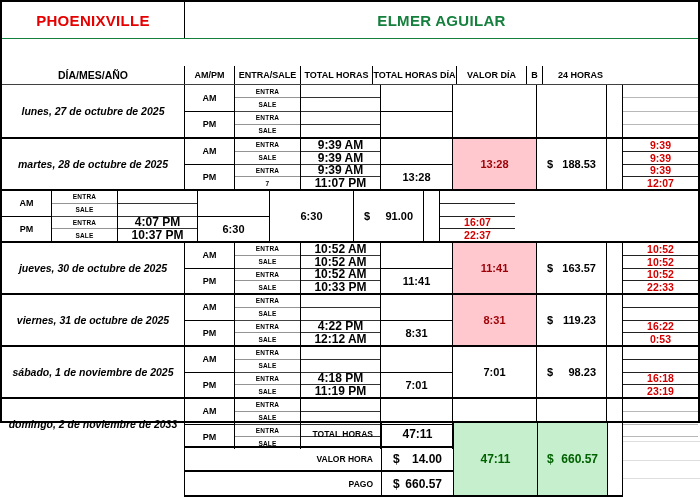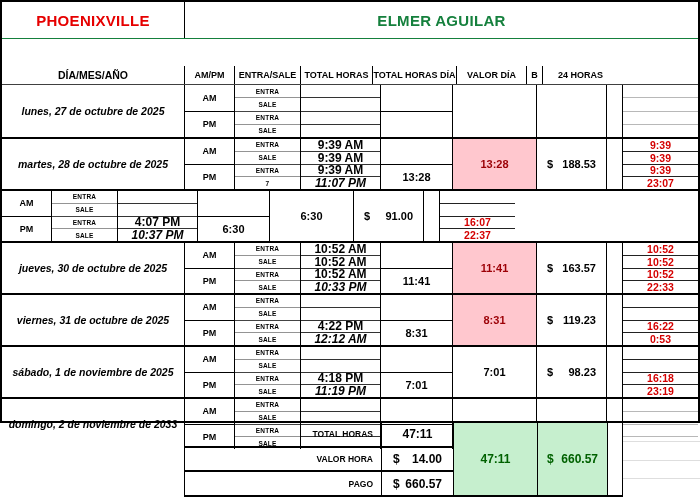--- a/index.html
+++ b/index.html
@@ -27,21 +27,21 @@
   .h{flex:1;display:flex;align-items:center;justify-content:center;}
   .q{flex:1;display:flex;align-items:center;justify-content:center;overflow:hidden;}
   .w-ampm .h{font-weight:bold;font-size:9px;}
   .w-ampm .h:first-child{border-bottom:1px solid #000;}
   .es{font-weight:bold;font-size:6.5px;letter-spacing:.2px;}
   .w-es .q{border-bottom:1px solid #949494;}
   .w-es .q:nth-child(2){border-bottom:1px solid #444;}
   .w-es .q:last-child{border-bottom:none;}
   .tm{font-weight:bold;font-size:12px;}
   .w-hora .q{border-bottom:1px solid #333;}
-  .w-hora .q:last-child{border-bottom:none;font-style:italic;}
+  .w-hora .q:last-child{border-bottom:none;}
   .tv{font-weight:bold;font-size:11px;}
   .w-th .h:first-child{border-bottom:1px solid #000;}
   .big{justify-content:center;align-items:center;font-weight:bold;font-size:11px;}
   .bad{background:var(--bad_bg);color:var(--bad_text);}
   .money{flex-direction:row;align-items:center;justify-content:space-between;padding:0 10px;font-weight:bold;font-size:11px;}
   .w-24 .q{border-bottom:1px solid #b8b8b8;}
   .w-24 .q:last-child{border-bottom:none;}
   .d.filled .w-24 .q{border-bottom:1px solid #222;}
   .d.filled .w-24 .q:last-child{border-bottom:none;}
   .r24{color:var(--time_red);font-weight:bold;font-size:10.5px;}
@@ -146,21 +146,21 @@
       <div class="c w-thd big bad">13:28</div>
       <div class="c w-vd money">
         <span>$</span>
         <span>188.53</span>
       </div>
       <div class="c w-b"></div>
       <div class="c w-24">
         <div class="q r24">9:39</div>
         <div class="q r24">9:39</div>
         <div class="q r24">9:39</div>
-        <div class="q r24">23:07</div>
+        <div class="q r24">12:07</div>
       </div>
     </div>
 
     <div class="d filled">
       <div class="c w-ampm">
         <div class="h">AM</div>
         <div class="h">PM</div>
       </div>
       <div class="c w-es">
         <div class="q es">ENTRA</div>

